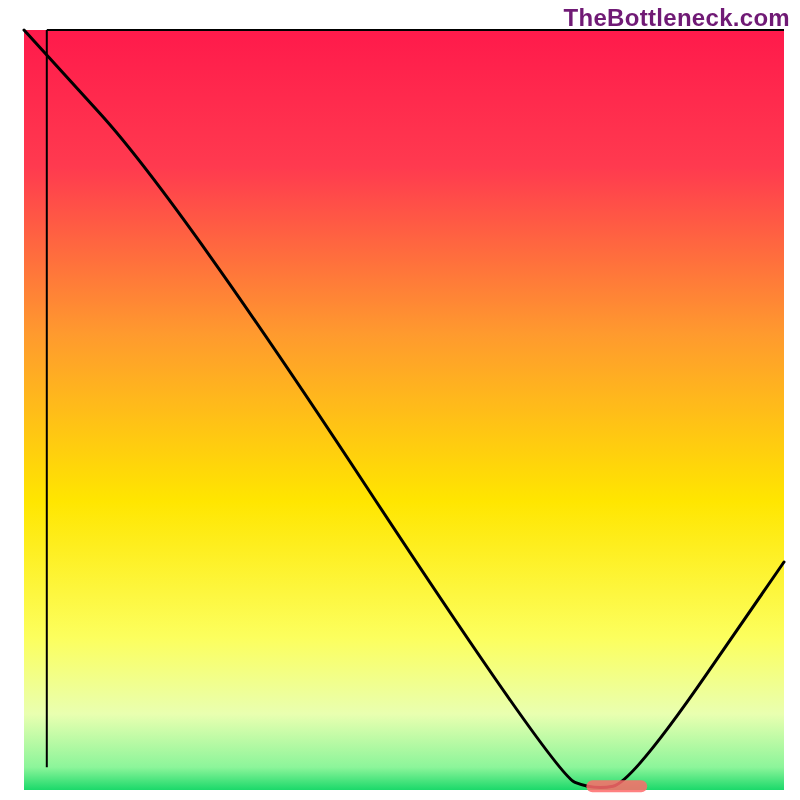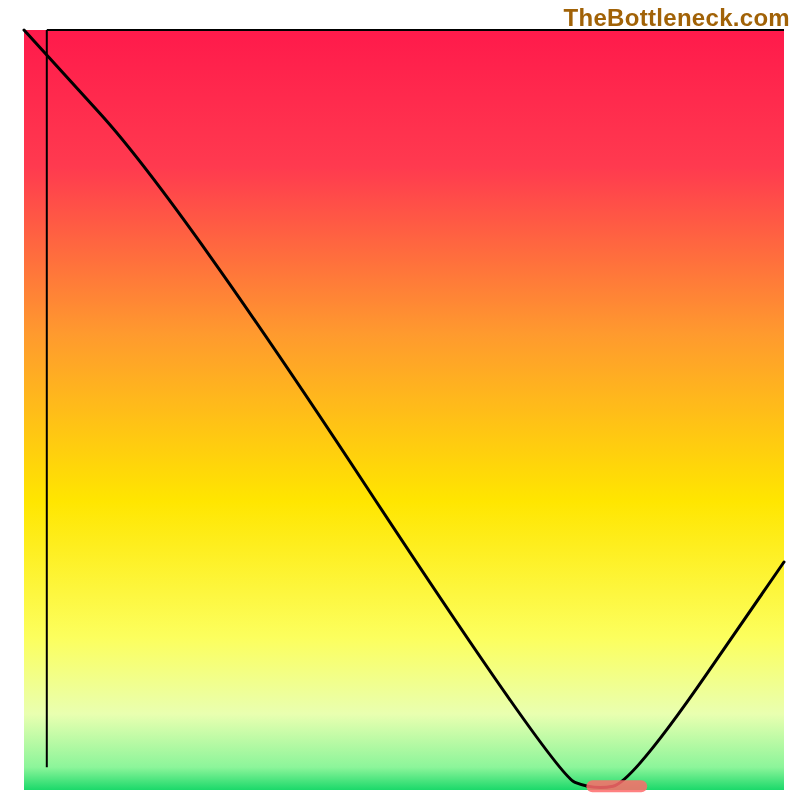--- a/index.html
+++ b/index.html
@@ -14,21 +14,21 @@
     position: relative;
     width: 800px;
     height: 800px;
   }
   .watermark {
     position: absolute;
     top: 4px;
     right: 10px;
     font-size: 24px;
     font-weight: 600;
-    color: #a16207;
+    color: #701a75;
     letter-spacing: 0.3px;
   }
   svg.plot {
     position: absolute;
     top: 0;
     left: 0;
   }
   .axis-line {
     stroke: #000;
     stroke-width: 2;

